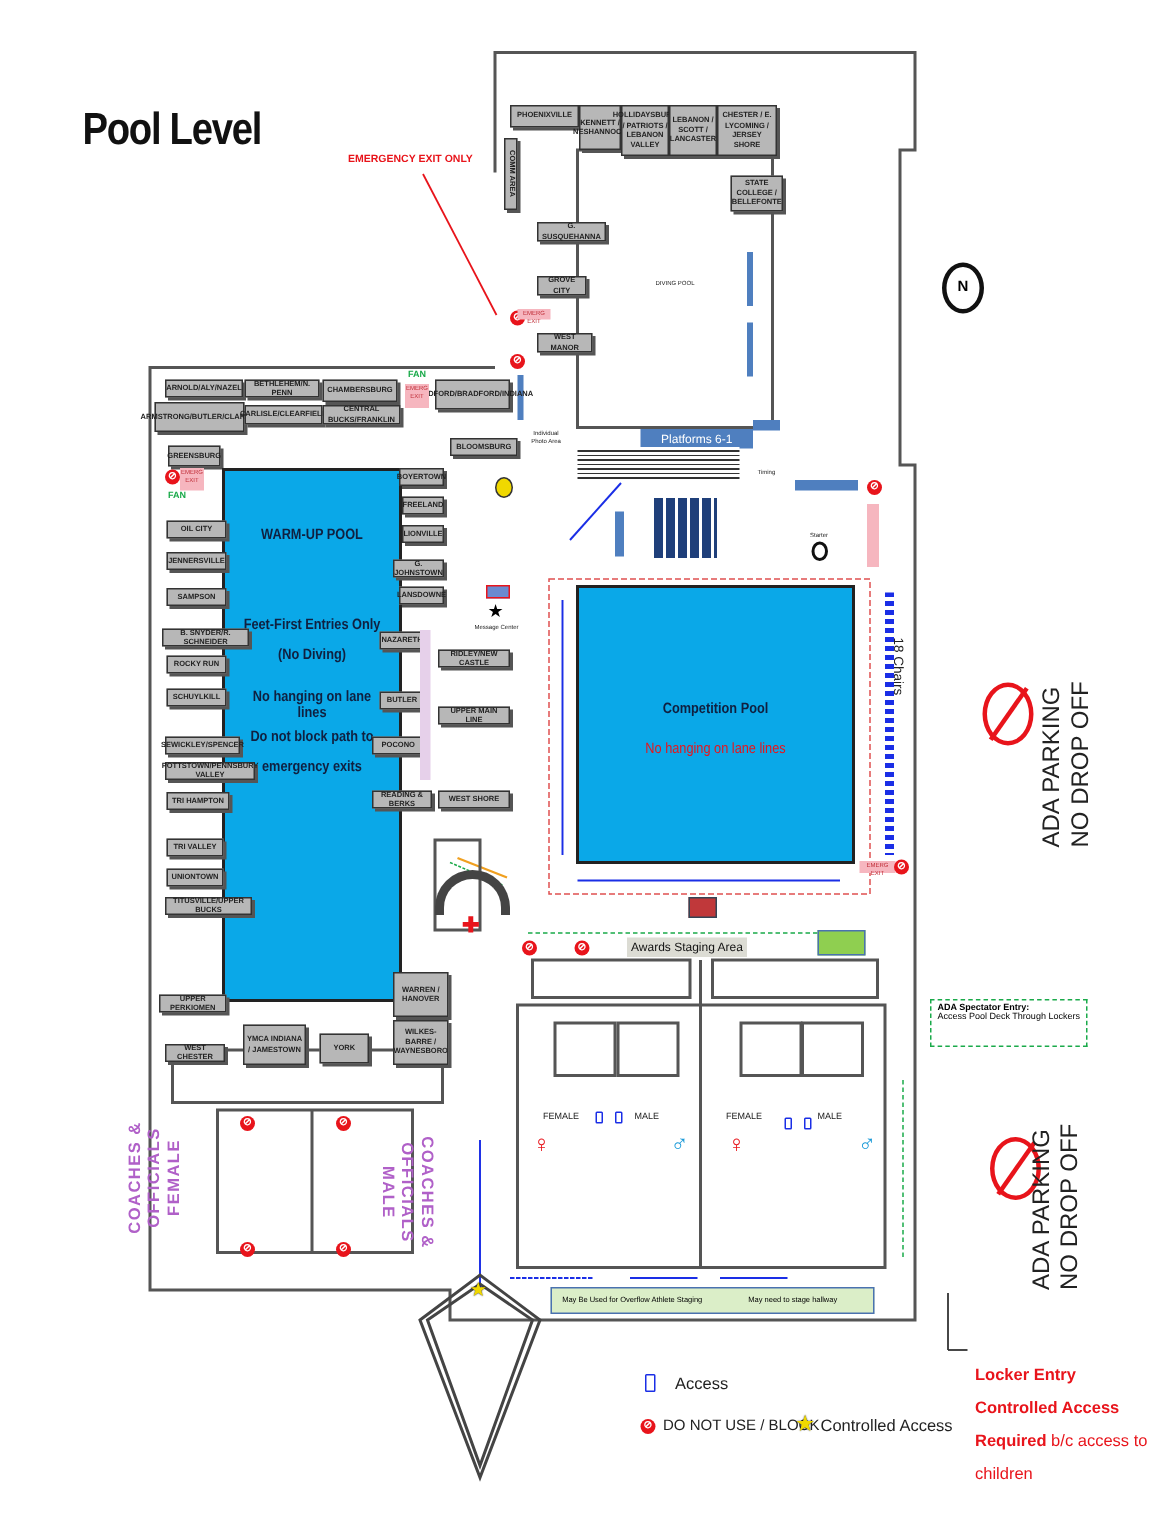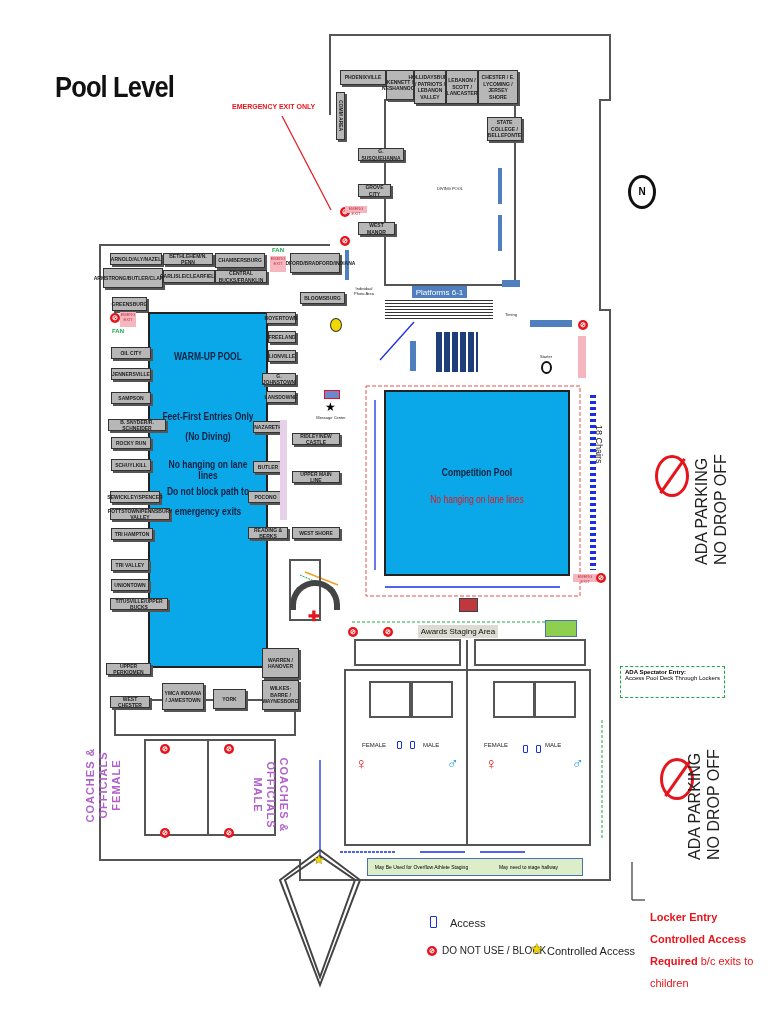--- a/index.html
+++ b/index.html
@@ -81,21 +81,21 @@
 <div class="room" style="left:336px;top:92px;width:9px;height:48px;writing-mode:vertical-rl;">COMM AREA</div>
 
 <div class="room" style="left:358px;top:148px;width:46px;height:13px;">G. SUSQUEHANNA</div>
 <div class="room" style="left:358px;top:184px;width:33px;height:13px;">GROVE CITY</div>
 <div class="room" style="left:358px;top:222px;width:37px;height:13px;">WEST MANOR</div>
 <div class="tiny" style="left:430px;top:187px;width:40px;">DIVING POOL</div>
 <div class="bluebar" style="left:498px;top:168px;width:4px;height:36px;"></div>
 <div class="bluebar" style="left:498px;top:215px;width:4px;height:36px;"></div>
 <div class="bluebar" style="left:345px;top:250px;width:4px;height:30px;"></div>
 <div class="bluebar" style="left:502px;top:280px;width:18px;height:7px;"></div>
-<div class="bluebar" style="left:412px;top:286px;width:55px;height:13px;color:#fff;font-size:8px;text-align:center;line-height:13px;">Platforms 6-1</div>
+<div class="bluebar" style="left:427px;top:286px;width:75px;height:13px;color:#fff;font-size:8px;text-align:center;line-height:13px;">Platforms 6-1</div>
 <div class="tiny" style="left:350px;top:287px;width:28px;">Individual Photo Area</div>
 
 <div class="room" style="left:110px;top:253px;width:52px;height:12px;">ARNOLD/ALY/NAZEL</div>
 <div class="room" style="left:163px;top:253px;width:50px;height:12px;">BETHLEHEM/N. PENN</div>
 <div class="room" style="left:215px;top:253px;width:50px;height:15px;">CHAMBERSBURG</div>
 <div class="room" style="left:103px;top:268px;width:60px;height:20px;">ARMSTRONG/BUTLER/CLARION</div>
 <div class="room" style="left:163px;top:270px;width:52px;height:13px;">CARLISLE/CLEARFIELD</div>
 <div class="room" style="left:215px;top:270px;width:52px;height:13px;">CENTRAL BUCKS/FRANKLIN</div>
 <div class="room" style="left:290px;top:253px;width:50px;height:20px;">BRADFORD/BRADFORD/INDIANA</div>
 <div class="room" style="left:112px;top:297px;width:35px;height:14px;">GREENSBURG</div>
@@ -220,21 +220,21 @@
 <div class="chair" style="left:430px;top:916px;width:7px;height:12px;"></div>
 <div class="legend-text" style="left:450px;top:917px;">Access</div>
 <div class="nouse" style="left:427px;top:946px;">⊘</div>
 <div class="legend-text" style="left:442px;top:945px;font-size:10px;">DO NOT USE / BLOCK</div>
 <div class="abs" style="left:530px;top:940px;font-size:15px;color:#f0d800;text-shadow:0 0 1px #000;">★</div>
 <div class="legend-text" style="left:547px;top:945px;">Controlled Access</div>
 
 <div class="abs red" style="left:650px;top:906px;font-size:11px;line-height:22px;">
   <div style="font-weight:bold;">Locker Entry</div>
   <div style="font-weight:bold;">Controlled Access</div>
-  <div><b>Required</b><span> b/c exits to</span></div>
+  <div><b>Required</b><span> b/c access to</span></div>
   <div>children</div>
 </div>
 
 <div class="nosign" style="left:655px;top:455px;"></div>
 <div class="ada" style="left:692px;top:565px;">
   <div>ADA PARKING</div>
   <div>NO DROP OFF</div>
 </div>
 <div class="nosign" style="left:660px;top:758px;"></div>
 <div class="ada" style="left:685px;top:860px;">

